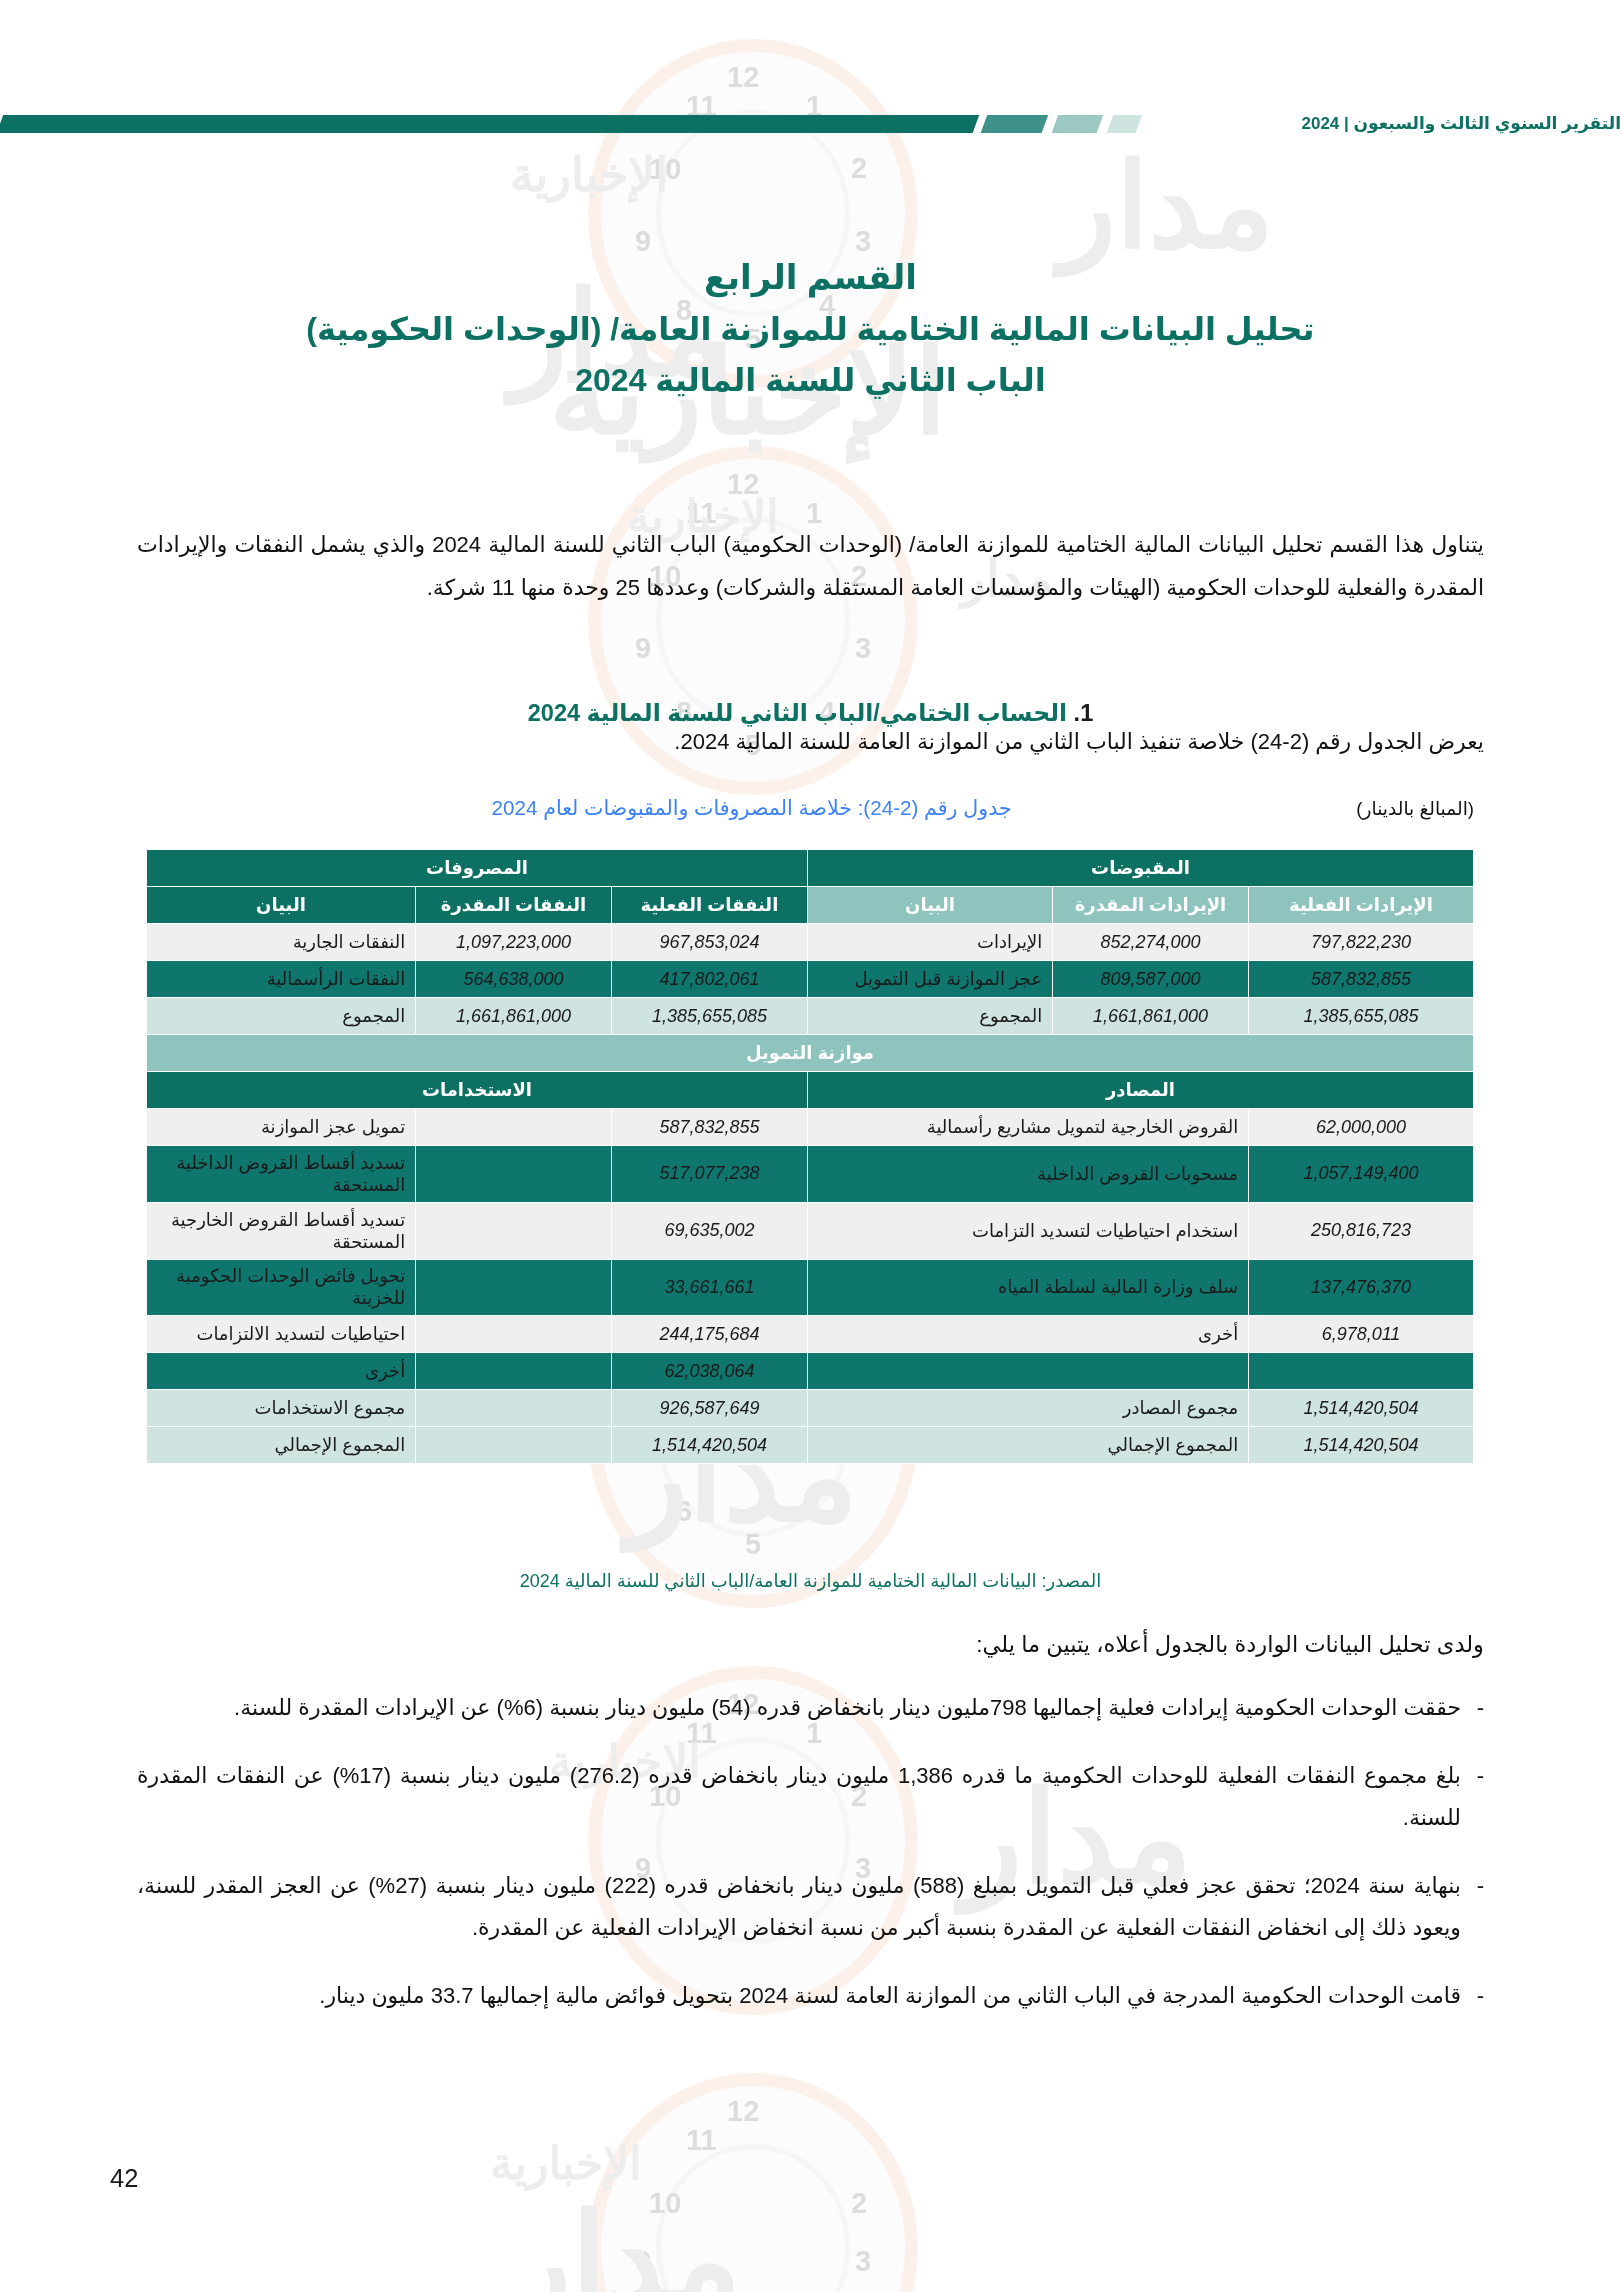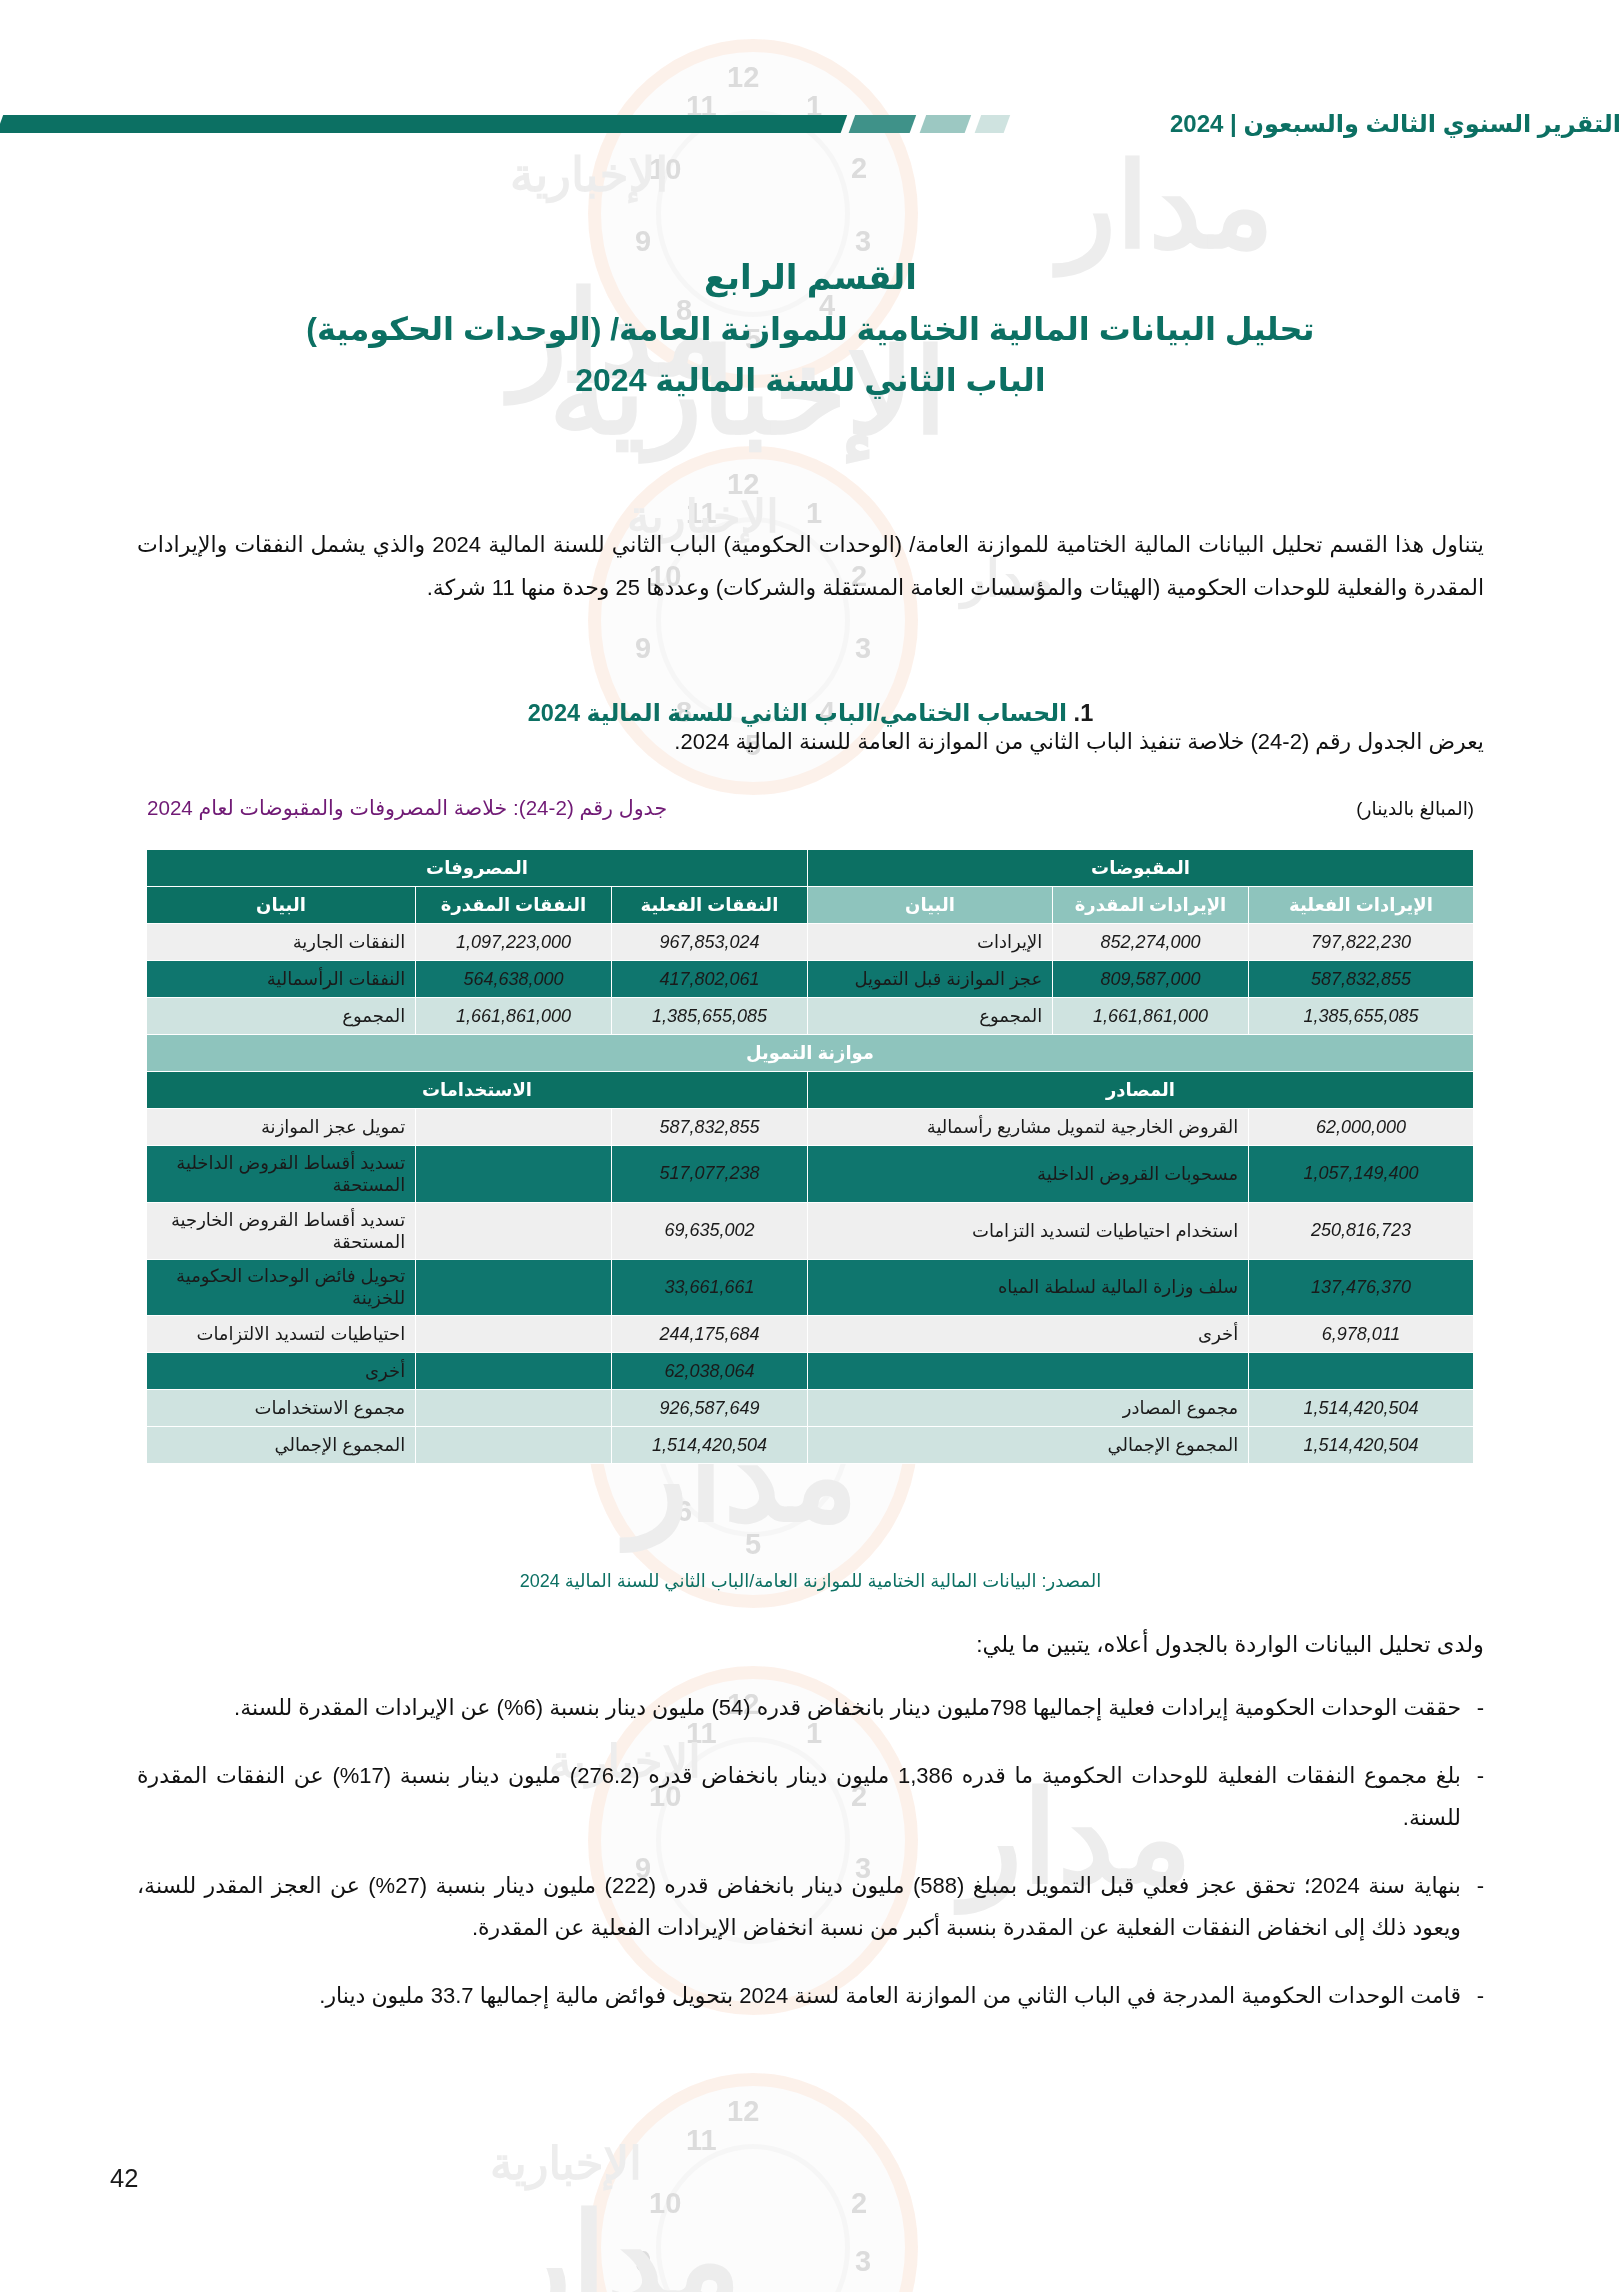--- a/index.html
+++ b/index.html
@@ -59,21 +59,21 @@
     top: 102px;
     right: 0;
     left: 0;
     height: 43px;
     display: flex;
     align-items: center;
     z-index: 3;
   }
   .header-title {
     color: #0c7063;
-    font-size: 24px;
+    font-size: 17px;
     font-weight: bold;
     white-space: nowrap;
     padding-left: 61px;
     letter-spacing: 0.3px;
   }
   .header-bars {
     flex: 1;
     position: relative;
     height: 17.6px;
     margin-right: 102px;
@@ -151,21 +151,21 @@
   .cap-row {
     position: absolute;
     top: 796px;
     right: 147px;
     left: 147px;
     display: flex;
     justify-content: space-between;
     align-items: baseline;
     z-index: 3;
   }
-  .cap-title { font-size: 20.6px; color: #701a75; flex: 1; text-align: left; }
+  .cap-title { font-size: 20.6px; color: #3b82f6; flex: 1; text-align: center; }
   .cap-unit  { font-size: 18.6px; color: #111; }
 
   
   table.fin {
     position: absolute;
     top: 849px;
     right: 147px;
     width: 1327px;
     border-collapse: collapse;
     table-layout: fixed;

